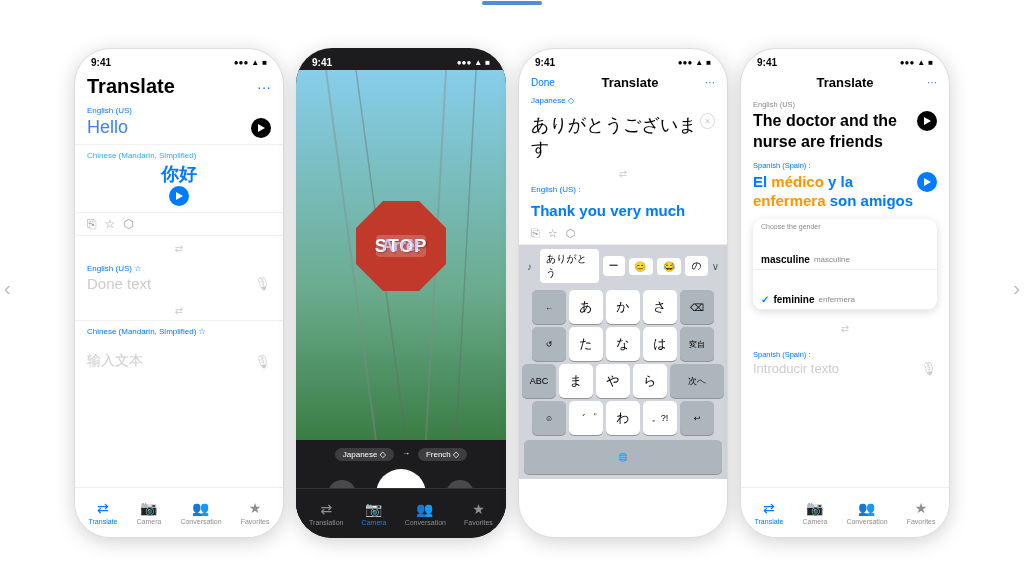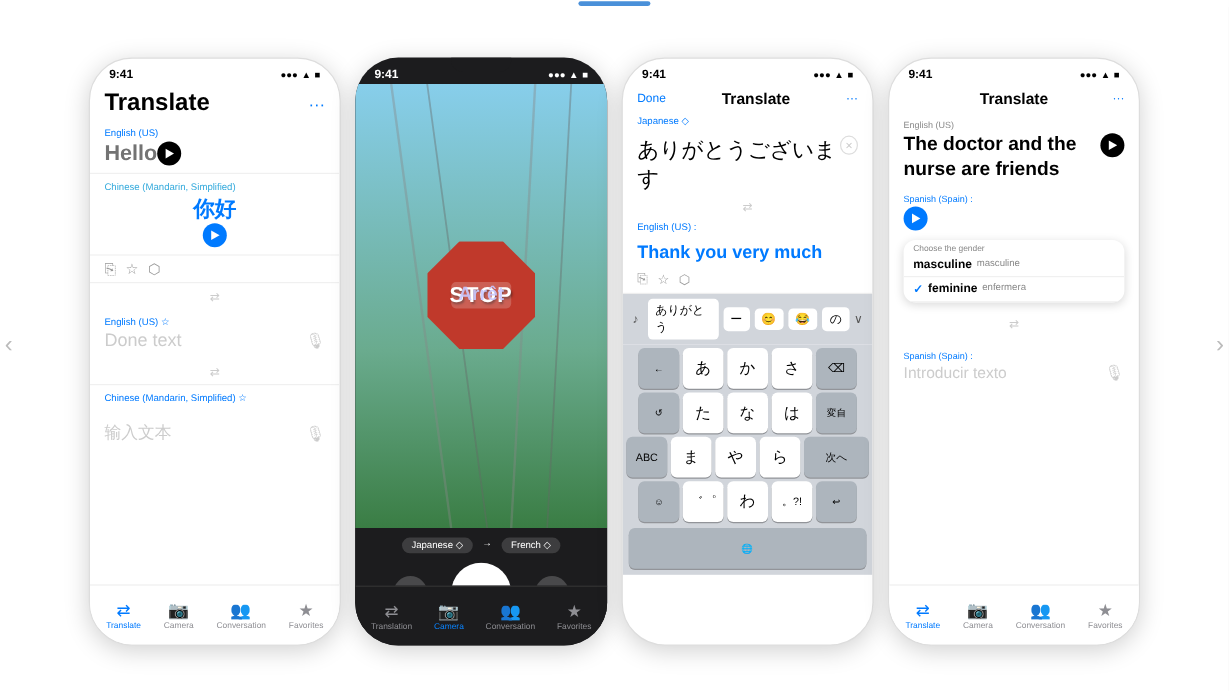--- a/index.html
+++ b/index.html
@@ -129,23 +129,24 @@
       padding: 6px 12px;
       border-bottom: 1px solid #f0f0f0;
     }
     .lang-label {
       font-size: 8px;
       color: #007aff;
       margin-bottom: 2px;
     }
     .source-text {
       font-size: 18px;
-      font-weight: 700;
-      color: #737373;
-      display: flex;
+      font-weight: 400;
+      color: #3b82f6;
+      display: flex;
+      justify-content: space-between;
       align-items: center;
     }
     .translated-text {
       font-size: 18px;
       font-weight: 700;
       color: #007aff;
       display: flex;
       justify-content: space-between;
       align-items: center;
       flex-direction: column;
@@ -454,22 +455,24 @@
       margin: 4px 12px;
       overflow: hidden;
     }
     .gender-label { font-size: 7px; color: #888; padding: 4px 8px 0; }
     .gender-option {
       padding: 4px 8px;
       font-size: 10px;
       font-weight: 600;
       color: #000;
       display: flex;
+      align-items: center;
       gap: 4px;
       border-bottom: 1px solid #f0f0f0;
+      margin-top: 20px;
     }
     .gender-sub {
       font-size: 8px;
       font-weight: 400;
       color: #888;
       display: block;
     }
     .check-mark { color: #007aff; font-size: 10px; }
     .p4-input-section {
       padding: 6px 12px;
@@ -726,20 +729,23 @@
         <div style="flex:1;font-size:16px;font-weight:700;line-height:1.3;">
           <span>The </span><span style="font-weight:900;">doctor</span><span> and the<br></span><span style="font-weight:900;margin-top:22px;">nurse</span><span> are friends</span>
         </div>
         <div class="play-btn" style="flex-shrink:0;">
           <div class="play-icon"></div>
         </div>
       </div>
       <div class="p4-spanish-section">
         <div class="p4-spanish-label">Spanish (Spain) :</div>
         <div class="p4-spanish-text">
+          <div style="flex:1;line-height:1.3;">
+            <span>El </span><span style="color:#ff9500;font-weight:700;">médico</span><span style="color:#007aff;"> y la<br></span><span style="color:#ff9500;font-weight:700;">enfermera</span><span style="color:#007aff;"> son amigos</span>
+          </div>
           <div class="play-btn play-btn-blue" style="flex-shrink:0;">
             <div class="play-icon"></div>
           </div>
         </div>
       </div>
 
       <div class="gender-dropdown">
         <div class="gender-label">Choose the gender</div>
         <div class="gender-option">
           <span>masculine</span>

